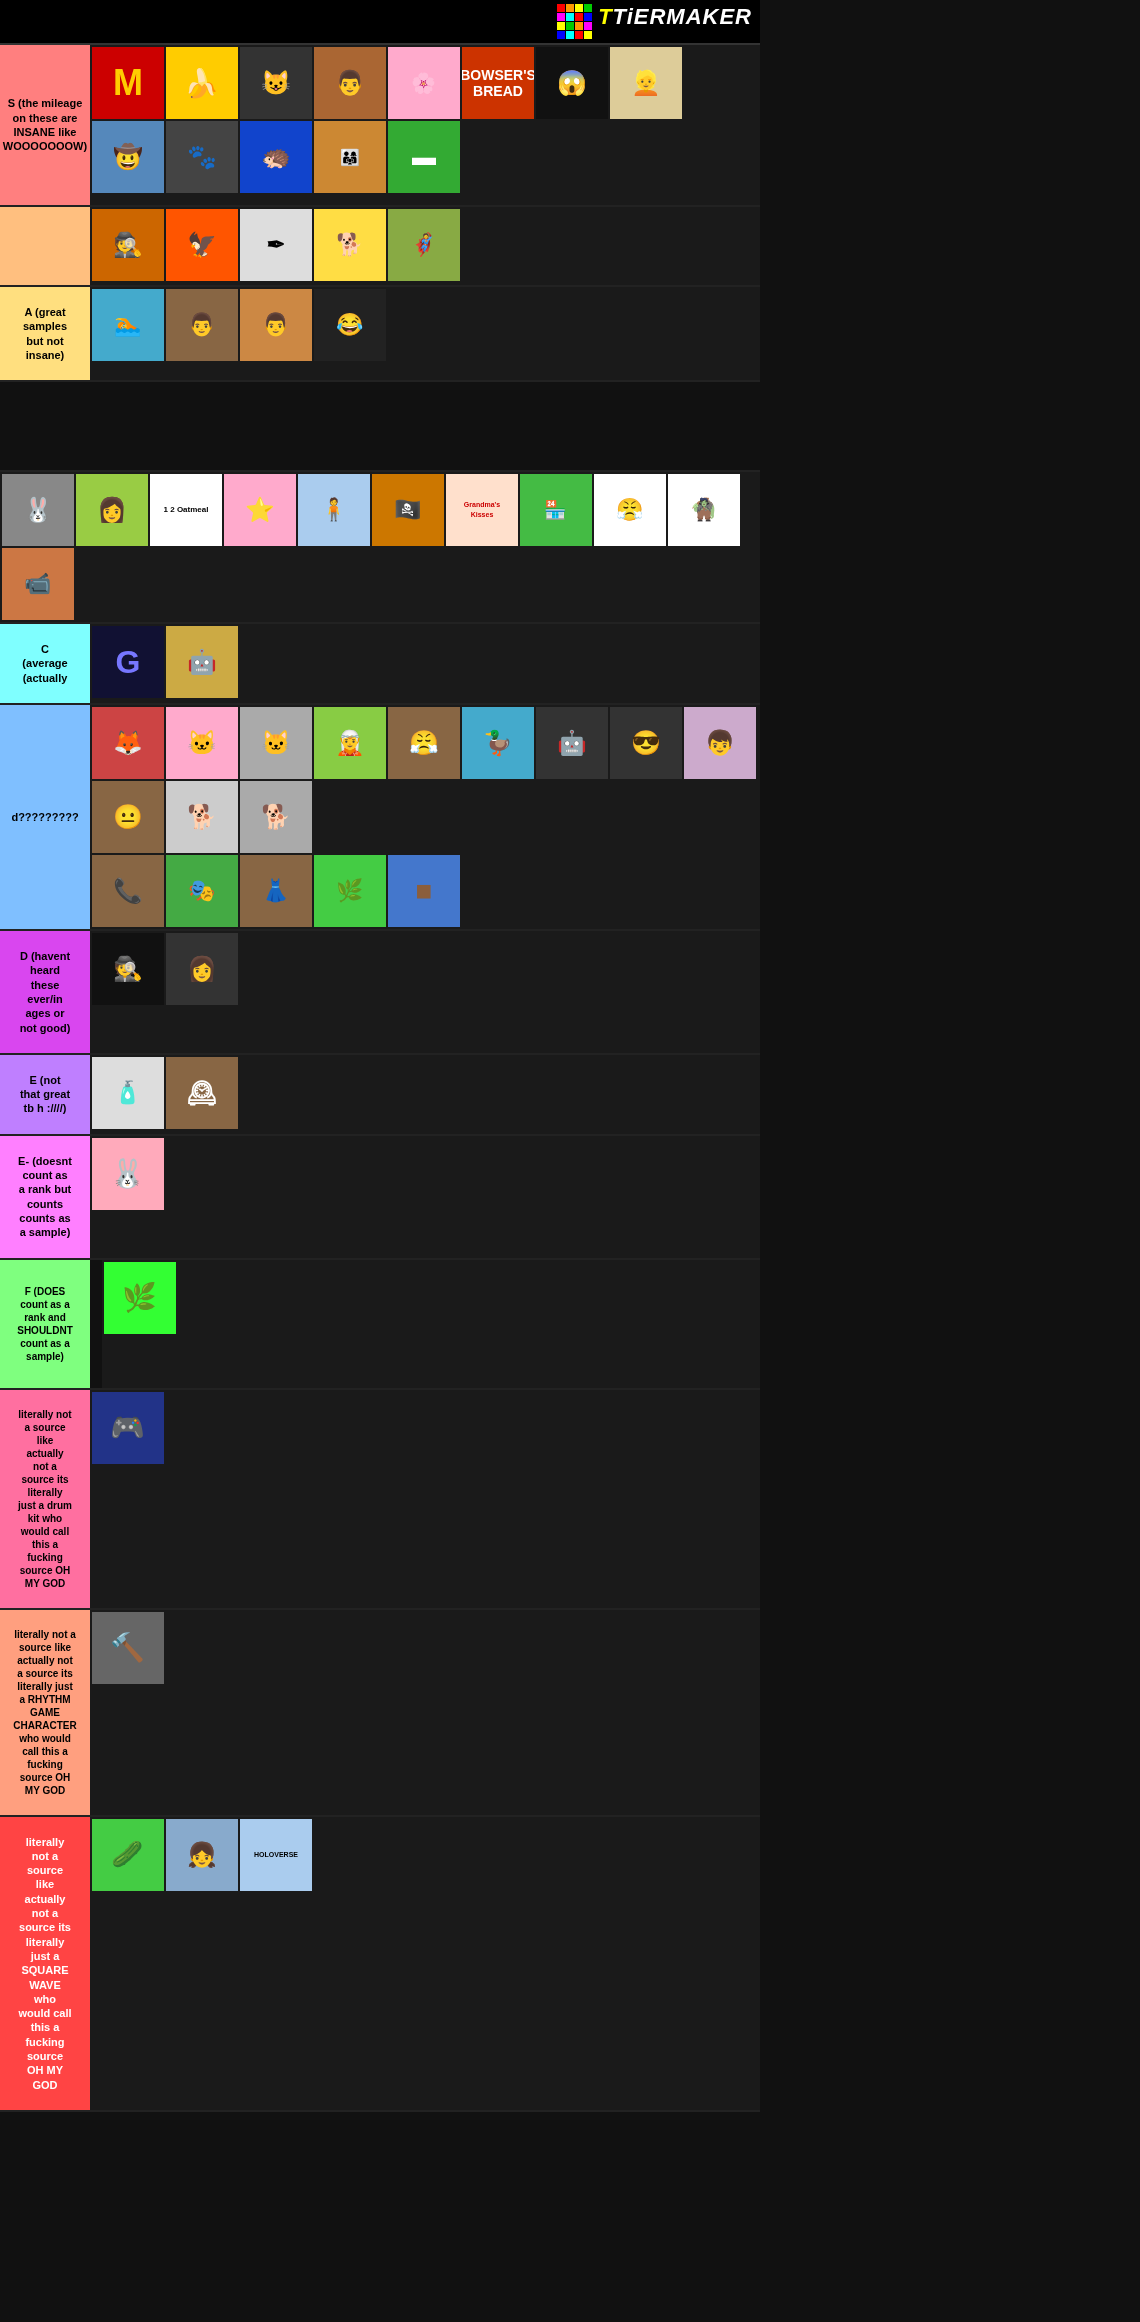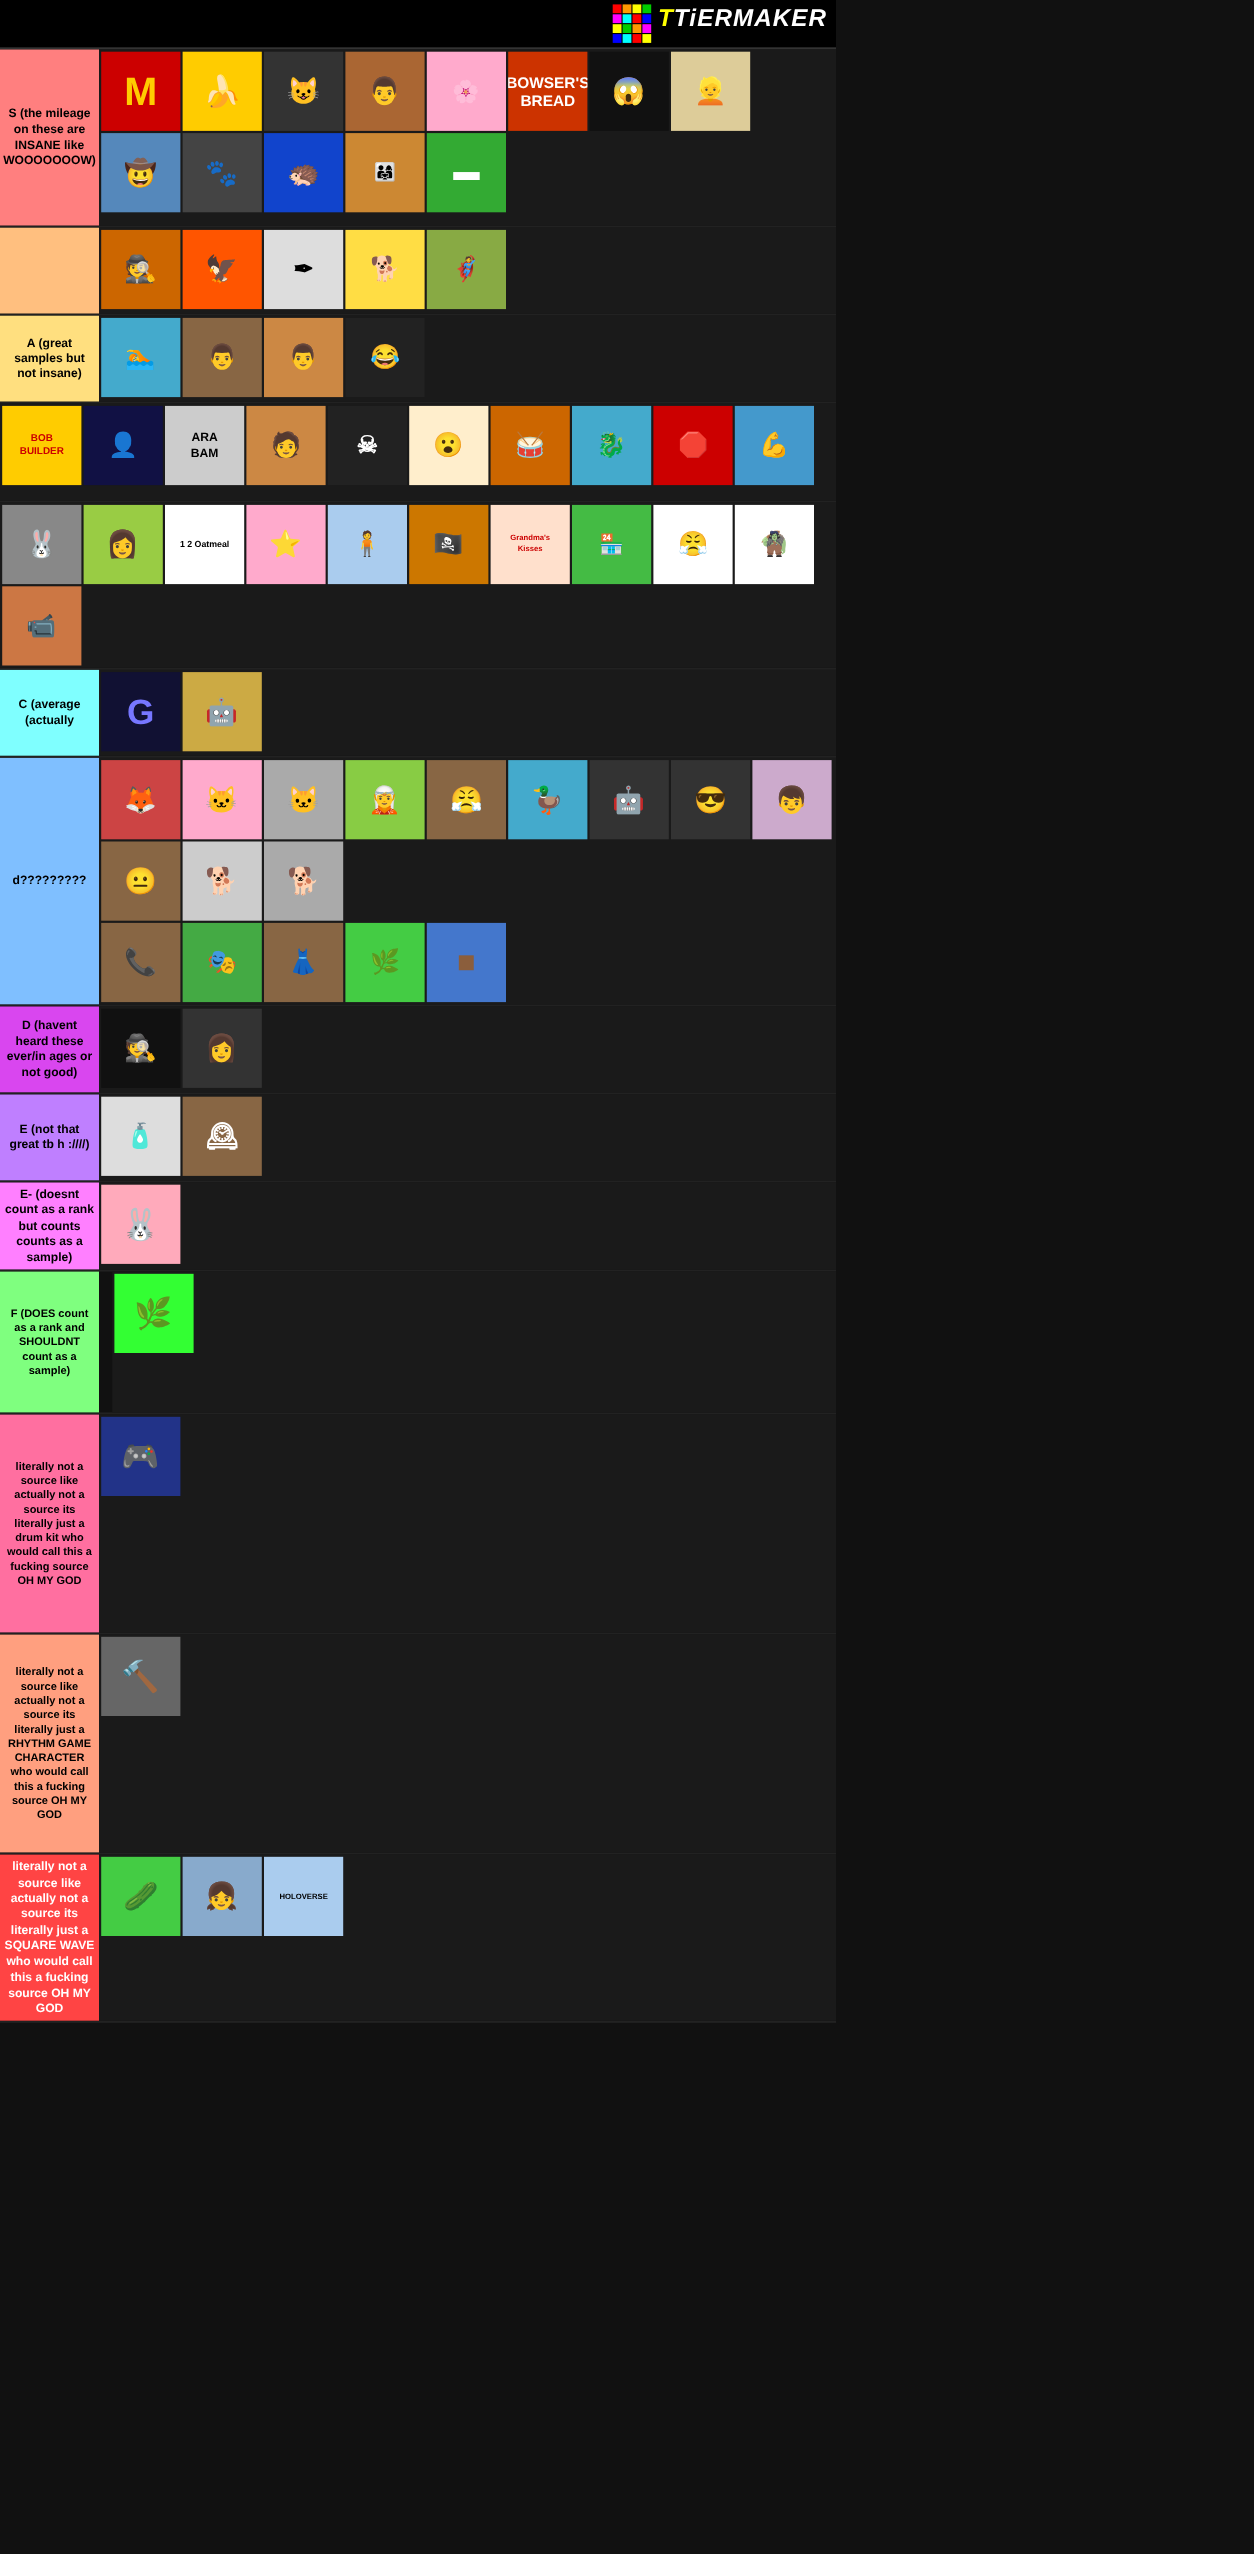--- a/index.html
+++ b/index.html
@@ -16,21 +16,21 @@
     .tier-label {
       width: 90px;
       min-width: 90px;
       display: flex;
       align-items: center;
       justify-content: center;
       text-align: center;
       font-size: 11px;
       font-weight: bold;
       color: #000;
-      padding: 4px;
+      padding: 18px;
       line-height: 1.3;
     }
     .tier-items {
       flex: 1;
       display: flex;
       flex-wrap: wrap;
       align-items: flex-start;
       background: #1a1a1a;
       padding: 2px;
       gap: 2px;
@@ -152,32 +152,20 @@
       </div>
       <div class="tier-items">
         <div class="img-placeholder" style="background:#44aacc; font-size:22px;">🏊</div>
         <div class="img-placeholder" style="background:#886644; font-size:22px;">👨</div>
         <div class="img-placeholder" style="background:#cc8844; font-size:22px;">👨</div>
         <div class="img-placeholder" style="background:#222; font-size:22px;">😂</div>
       </div>
     </div>
 
     <div class="tier-row" style="min-height:90px;">
-      <div class="tier-items">
-        <div class="img-placeholder" style="background:#ffcc00; color:#cc0000; font-size:9px; font-weight:bold; text-align:center; line-height:1.3;">BOB<br>BUILDER</div>
-        <div class="img-placeholder" style="background:#111144; font-size:22px;">👤</div>
-        <div class="img-placeholder" style="background:#cccccc; color:#000; font-size:11px; font-weight:bold; text-align:center; line-height:1.3;">ARA<br>BAM</div>
-        <div class="img-placeholder" style="background:#cc8844; font-size:22px;">🧑</div>
-        <div class="img-placeholder" style="background:#222; font-size:22px;">☠</div>
-        <div class="img-placeholder" style="background:#ffeecc; font-size:22px;">😮</div>
-        <div class="img-placeholder" style="background:#cc6600; font-size:22px;">🥁</div>
-        <div class="img-placeholder" style="background:#44aacc; font-size:22px;">🐉</div>
-        <div class="img-placeholder" style="background:#cc0000; font-size:22px;">🛑</div>
-        <div class="img-placeholder" style="background:#4499cc; font-size:22px;">💪</div>
-      </div>
     </div>
 
     <div class="tier-row" style="min-height:90px;">
       <div class="tier-items">
         <div class="img-placeholder" style="background:#888; font-size:24px;">🐰</div>
         <div class="img-placeholder" style="background:#99cc44; font-size:24px;">👩</div>
         <div class="img-placeholder" style="background:#fff; color:#000; font-size:8px; text-align:center; line-height:1.3; font-weight:bold;">1 2 Oatmeal</div>
         <div class="img-placeholder" style="background:#ffaacc; font-size:24px;">⭐</div>
         <div class="img-placeholder" style="background:#aaccee; font-size:22px;">🧍</div>
         <div class="img-placeholder" style="background:#cc7700; font-size:22px;">🏴‍☠️</div>

